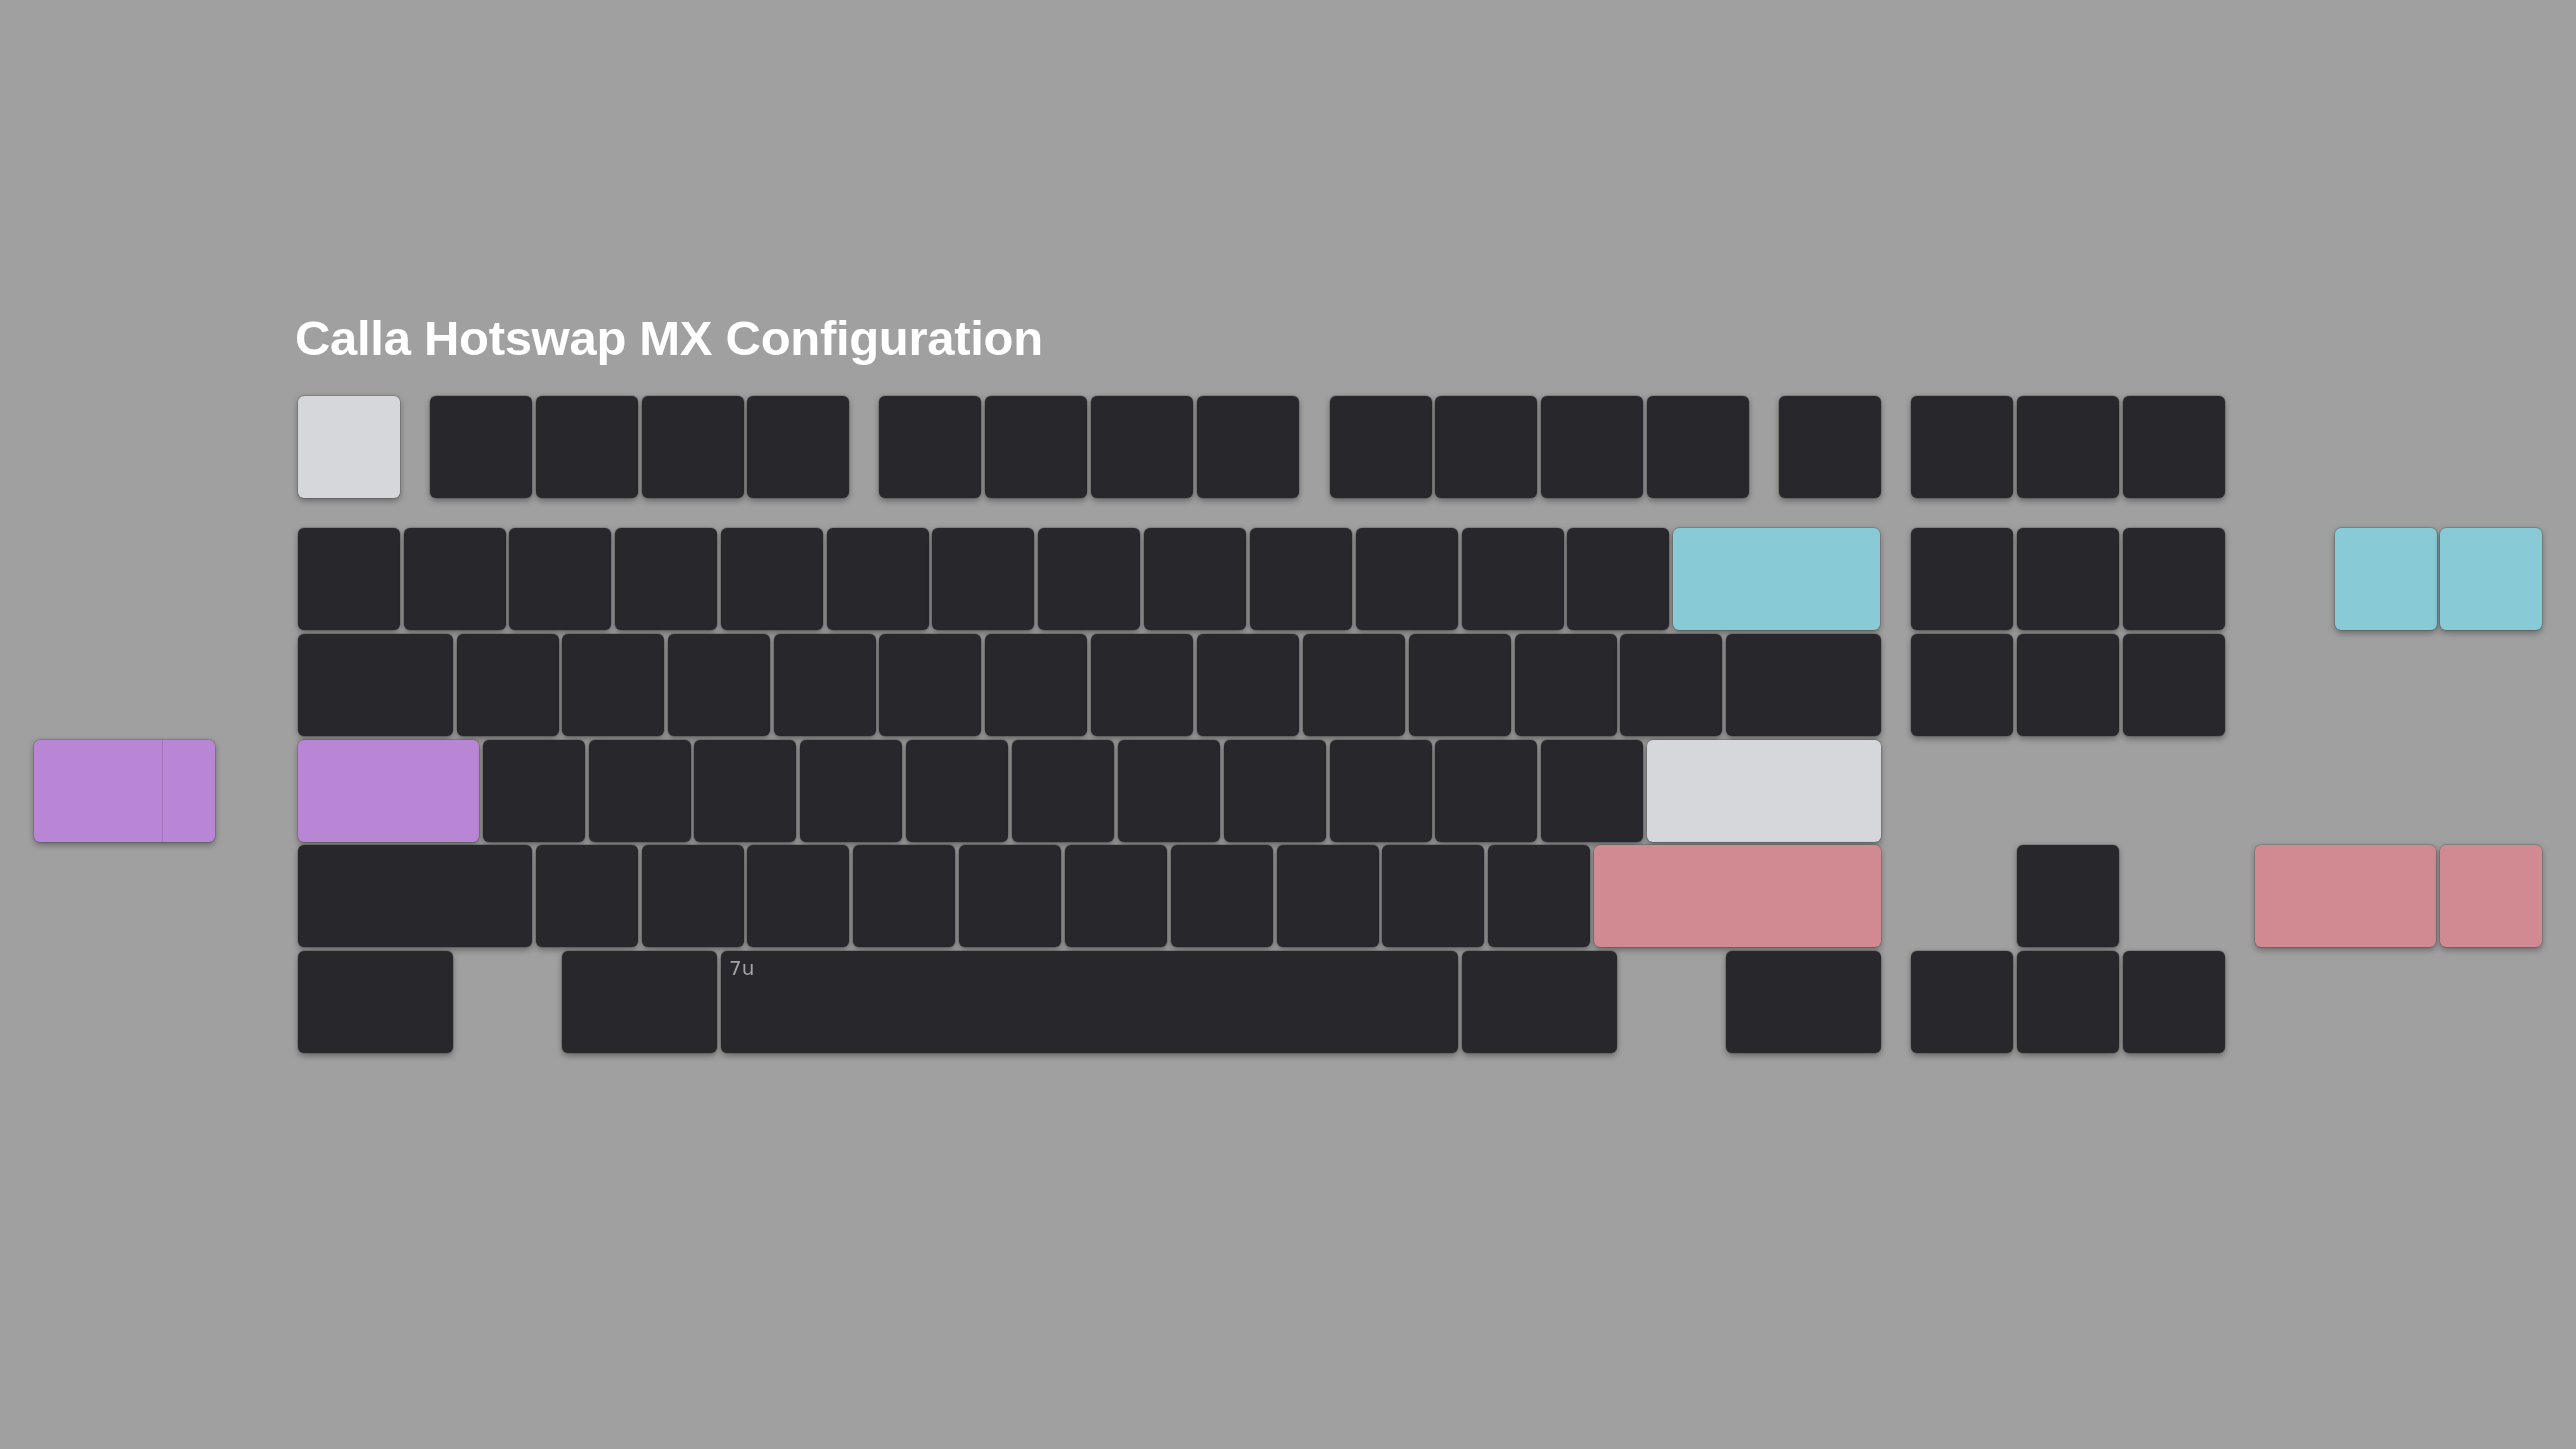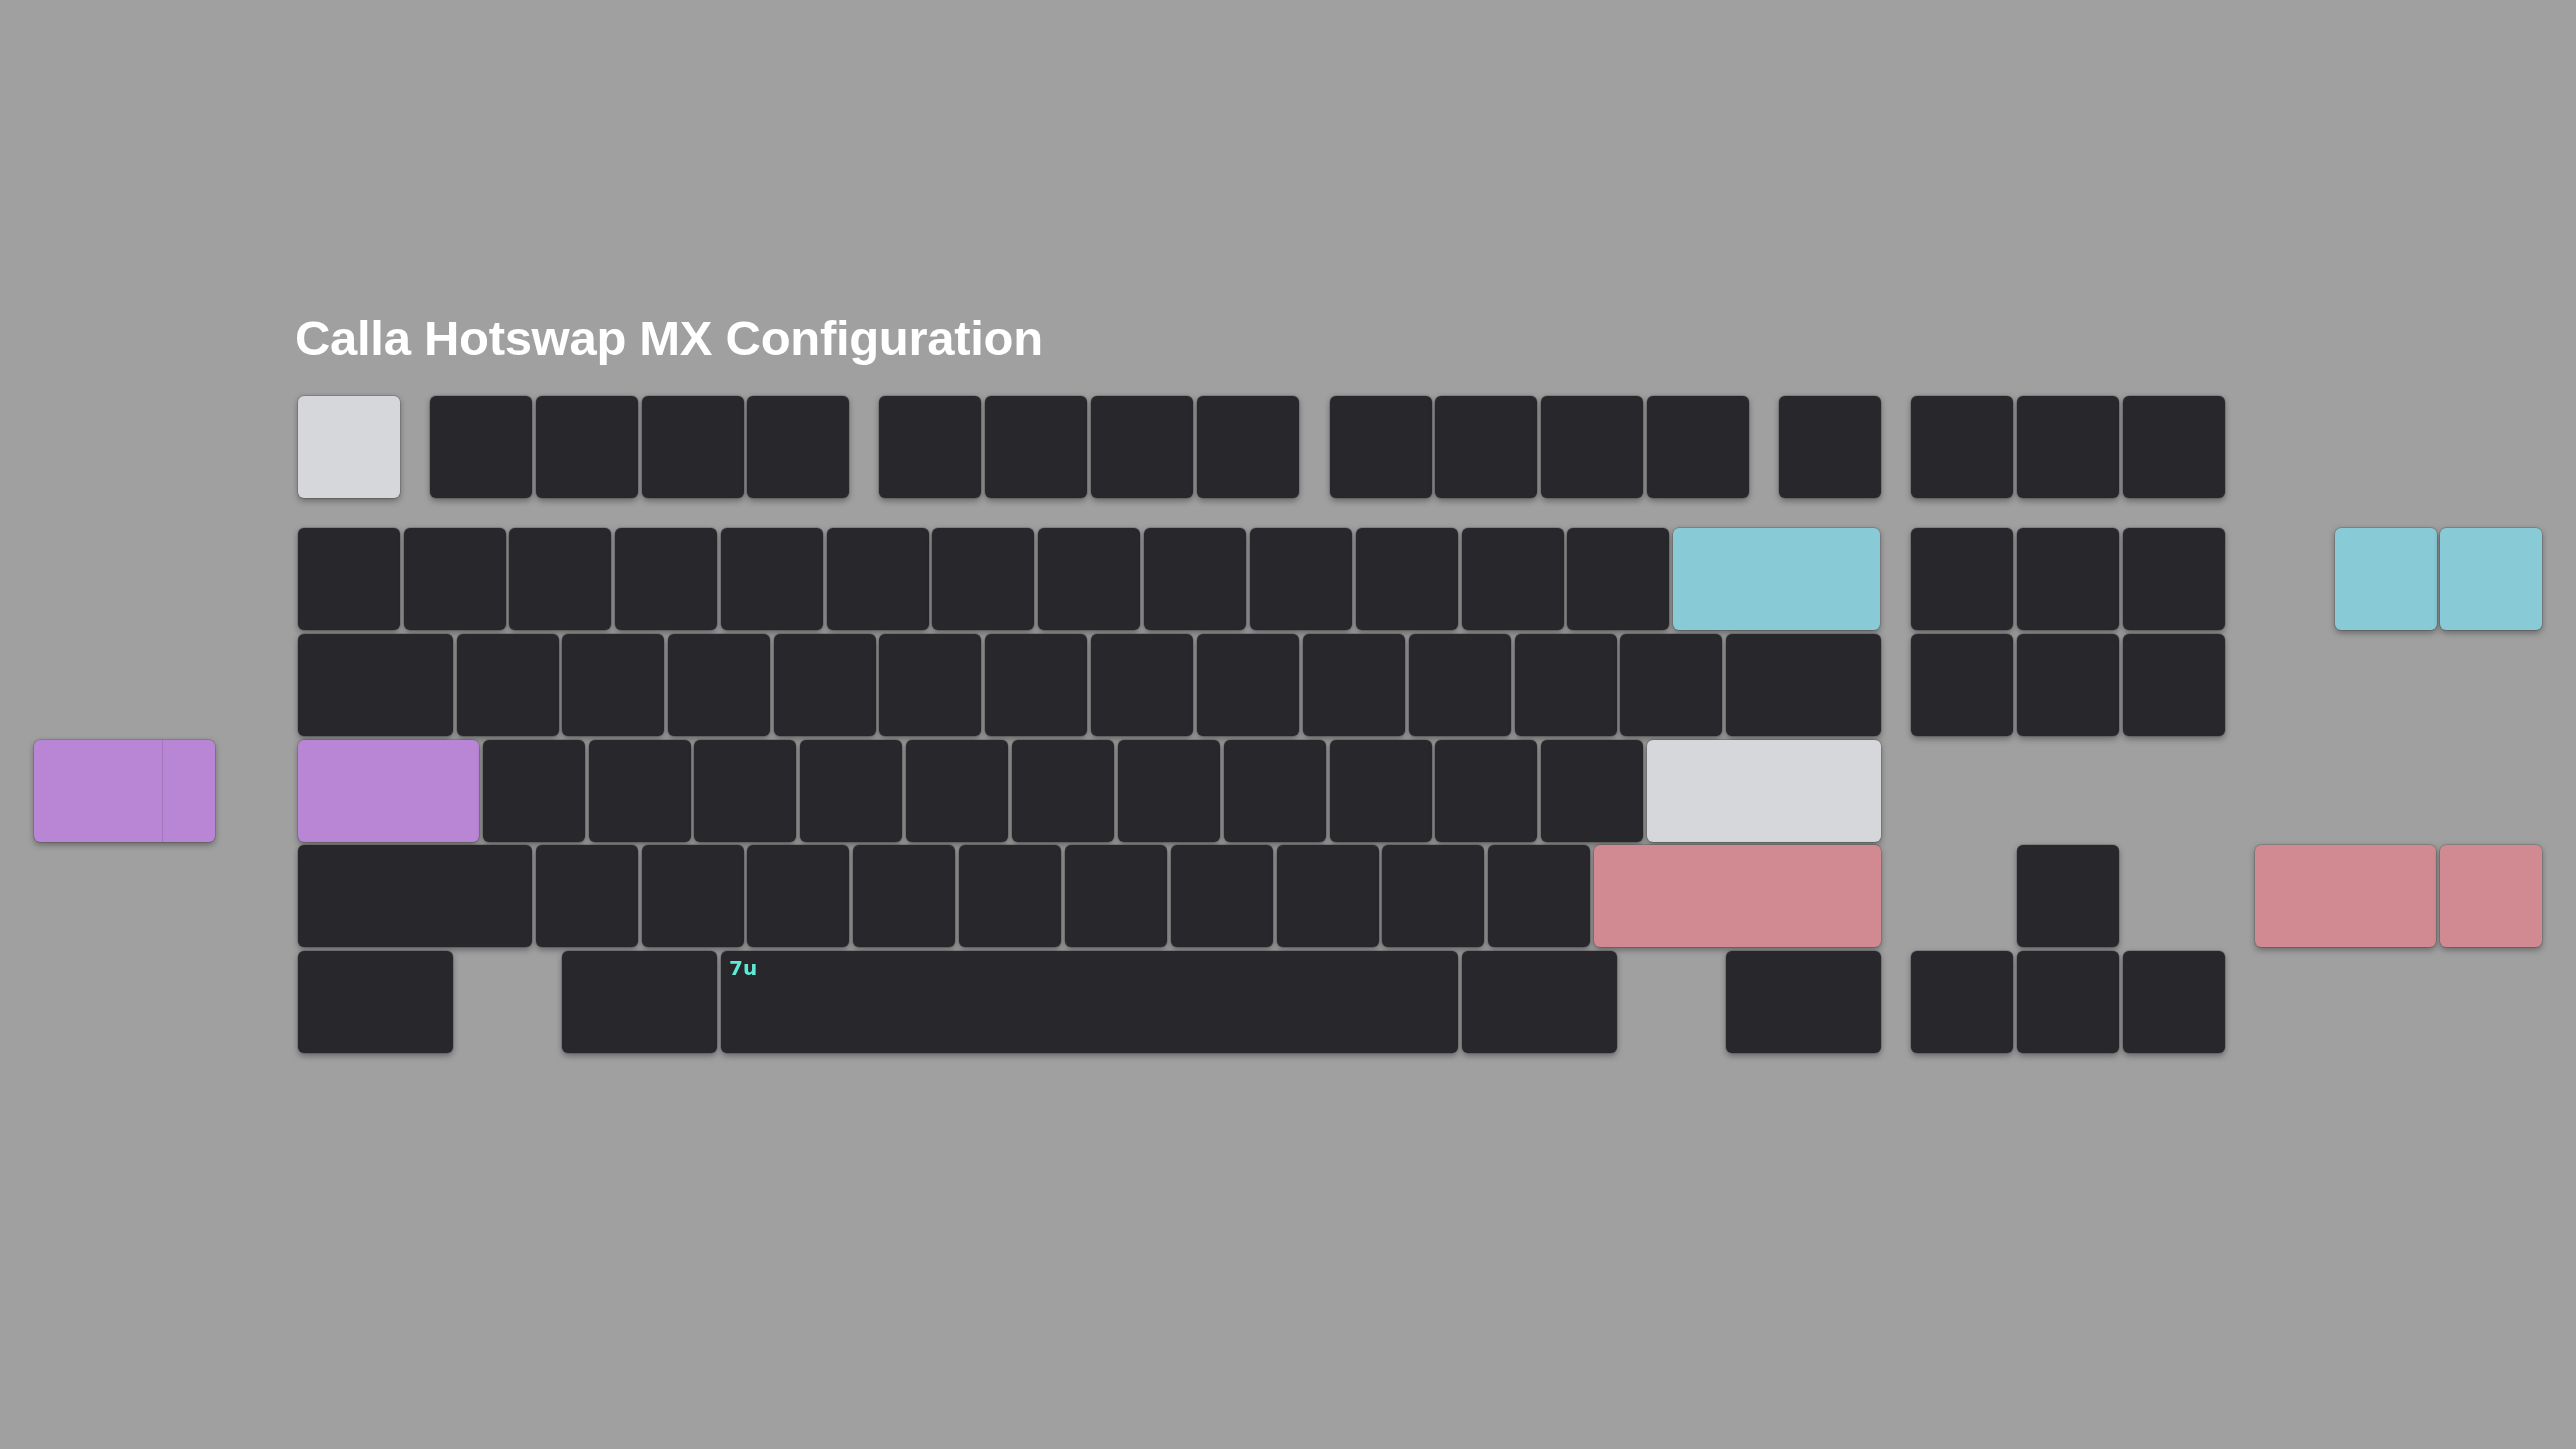--- a/index.html
+++ b/index.html
@@ -34,23 +34,23 @@
       cursor: pointer;
     }
     .key.white  { background: #d6d7db; }
     .key.cyan   { background: #88cad6; }
     .key.purple { background: #b986d6; }
     .key.pink   { background: #d18a91; }
     .key .legend {
       position: absolute;
       left: 8px; top: 5.4px;
       font-family: "DejaVu Sans", sans-serif;
-      font-weight: 700;
+      font-weight: 400;
       font-size: 20px;
-      color: #5eead4;
+      color: #a3a3a3;
     }
     .key .step {
       position: absolute;
       top: 0; bottom: 0;
       width: 1.3px;
       background: rgba(0,0,0,0.12);
     }
   </style>
 </head>
 <body>

